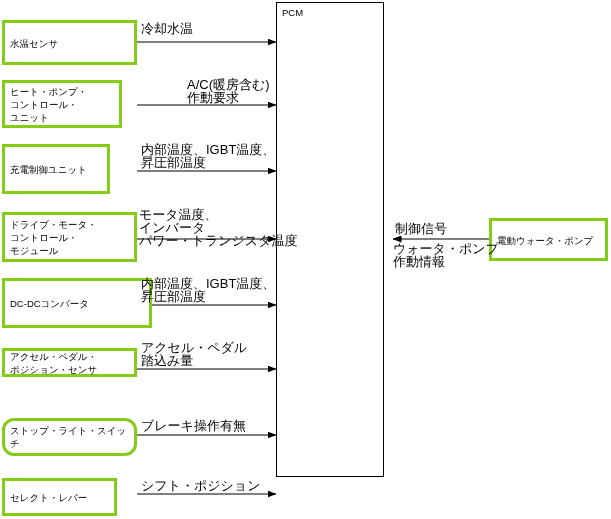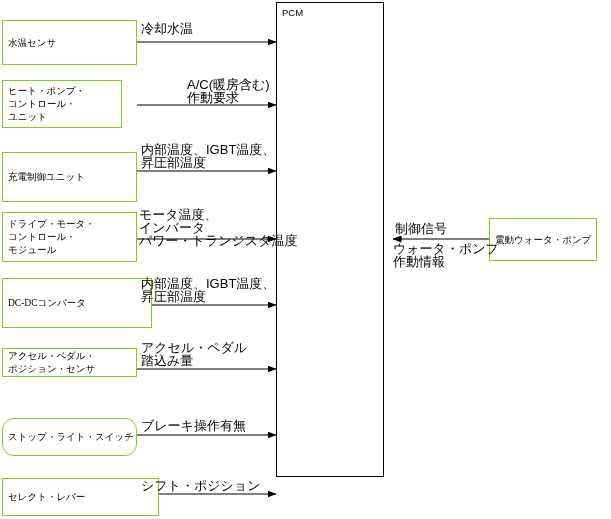--- a/index.html
+++ b/index.html
@@ -14,23 +14,22 @@
   #canvas {
     position: relative;
     width: 611px;
     height: 519px;
     overflow: hidden;
     background: #ffffff;
   }
   .node {
     position: absolute;
     box-sizing: border-box;
-    border: 1px solid #84cc16;
+    border: 3px solid #84cc16;
     background: #ffffff;
-    font-family: Liberation Serif, serif;
   }
   .node .node-label {
     position: absolute;
     left: 5px;
     top: 50%;
     transform: translateY(-50%);
     font-size: 9.5px;
     line-height: 13px;
     white-space: pre-line;
     letter-spacing: 0px;
@@ -96,44 +95,44 @@
 
   <div id="input-nodes">
       <div class="node" style="left: 2px; top: 20px; width: 135px; height: 45px;">
         <span class="node-label">水温センサ</span>
       </div>
       <div class="node" style="left: 2px; top: 80px; width: 120px; height: 48px;">
         <span class="node-label">ヒート・ポンプ・
 コントロール・
 ユニット</span>
       </div>
-      <div class="node" style="left: 2px; top: 152px; width: 135px; height: 50px;">
+      <div class="node" style="left: 2px; top: 144px; width: 108px; height: 50px;">
         <span class="node-label">充電制御ユニット</span>
       </div>
       <div class="node" style="left: 2px; top: 212px; width: 135px; height: 50px;">
         <span class="node-label">ドライブ・モータ・
 コントロール・
 モジュール</span>
       </div>
       <div class="node" style="left: 2px; top: 278px; width: 150px; height: 50px;">
         <span class="node-label">DC-DCコンバータ</span>
       </div>
       <div class="node" style="left: 2px; top: 348px; width: 135px; height: 29px;">
         <span class="node-label">アクセル・ペダル・
 ポジション・センサ</span>
       </div>
       <div class="node" style="left: 2px; top: 418px; width: 135px; height: 38px; border-radius: 12px;">
         <span class="node-label">ストップ・ライト・スイッチ</span>
       </div>
-      <div class="node" style="left: 2px; top: 478px; width: 157px; height: 38px;">
+      <div class="node" style="left: 2px; top: 478px; width: 115px; height: 38px;">
         <span class="node-label">セレクト・レバー</span>
       </div>
     </div>
 
-  <div class="node" id="output-node" style="left: 489px; top: 218px; width: 108px; height: 43px;">
+  <div class="node" id="output-node" style="left: 489px; top: 218px; width: 119px; height: 43px;">
     <span class="node-label">電動ウォータ・ポンプ</span>
   </div>
 
   <div id="edge-labels">
       <div class="edge-label" style="left: 141px; top: 22px;">冷却水温</div>
       <div class="edge-label" style="left: 141px; top: 78px; margin-left: 46px;">A/C(暖房含む)
 作動要求</div>
       <div class="edge-label" style="left: 141px; top: 143px;">内部温度、IGBT温度、
 昇圧部温度</div>
       <div class="edge-label" style="left: 139px; top: 208px;">モータ温度、

